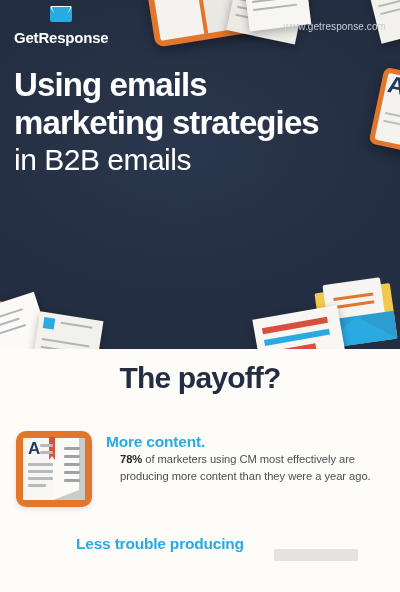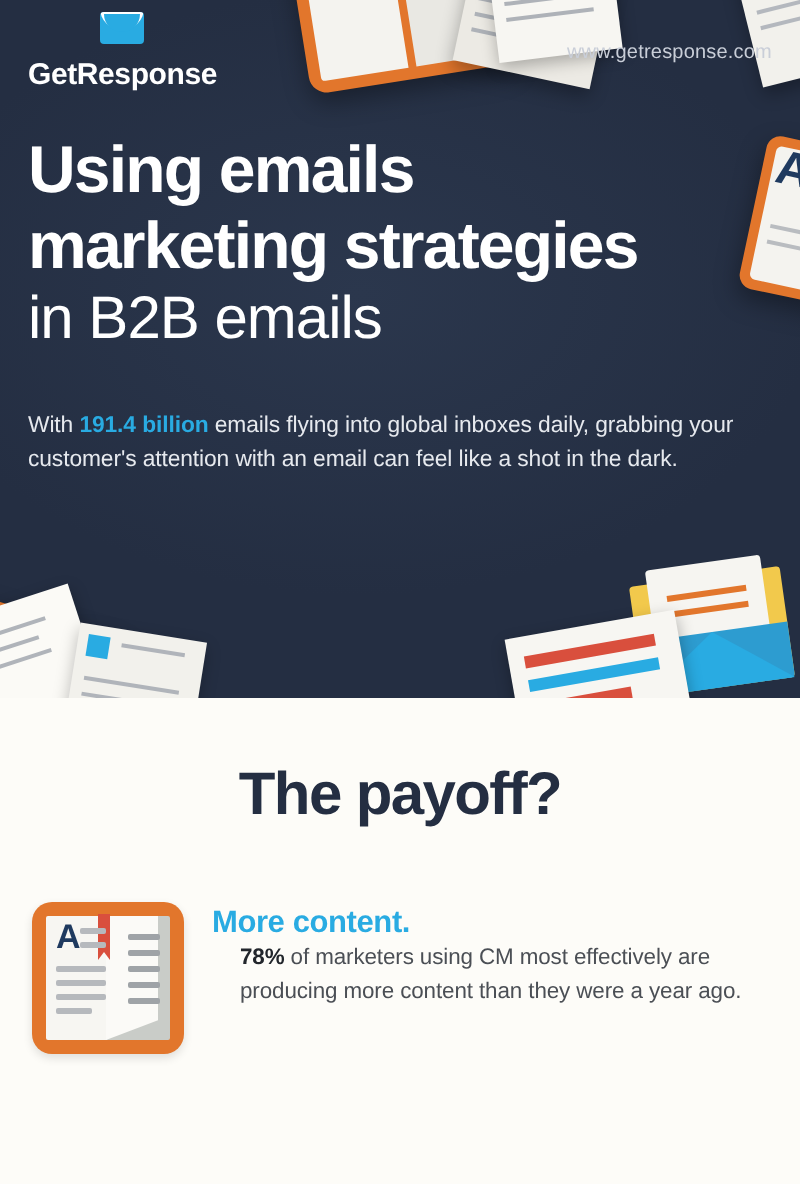--- a/index.html
+++ b/index.html
@@ -169,21 +169,21 @@
   .paper-midleft .sq { position:absolute; left:5px; top:5px; width:11px; height:11px; background:#29abe2; }
 
   
   .payoff {
     position:absolute; left:0; top:349px; width:400px; height:243px;
     background:#fdfcf8; overflow:hidden;
   }
   .payoff-title {
     text-align:center; color:#242e42;
     font-size:30px; font-weight:bold; letter-spacing:-0.8px;
-    margin-top:32px;
+    margin-top:12px;
   }
 
   .row {
     display:flex; align-items:flex-start; gap:14px;
     padding:0 16px; margin-top:36px;
   }
 
   
   .bk-icon {
     flex:none; width:76px; height:76px;
@@ -313,21 +313,20 @@
       <span class="site-url">www.getresponse.com</span>
     </div>
 
     <div class="headline">
       <div class="hl1">Using emails</div>
       <div class="hl2">marketing strategies</div>
       <div class="hl3">in B2B emails</div>
     </div>
 
     <div class="paras">
-      <p class="para"><span>With </span><span class="hi">191.4 billion</span><span> emails flying into global inboxes daily, grabbing your customer's attention with an email can feel like a shot in the dark.</span></p>
     </div>
   </div>
 
   <div class="payoff">
     <div class="payoff-title">The payoff?</div>
 
     <div class="row">
       <div class="bk-icon">
         <div class="page-l"></div>
         <div class="page-r"></div>
@@ -345,15 +344,19 @@
         <span class="ln2" style="right:12px;top:32px;width:16px;"></span>
         <span class="ln2" style="right:12px;top:40px;width:16px;"></span>
         <span class="ln2" style="right:12px;top:48px;width:16px;"></span>
       </div>
       <div class="row-text">
         <div class="row-head">More content.</div>
         <div class="row-body"><b>78%</b><span> of marketers using CM most effectively are producing more content than they were a year ago.</span></div>
       </div>
     </div>
 
+    <div class="row2">
+      <div class="row2-head">Less trouble producing</div>
+      <div class="grey-bar"></div>
+    </div>
   </div>
 
 </div>
 
 </body></html>

